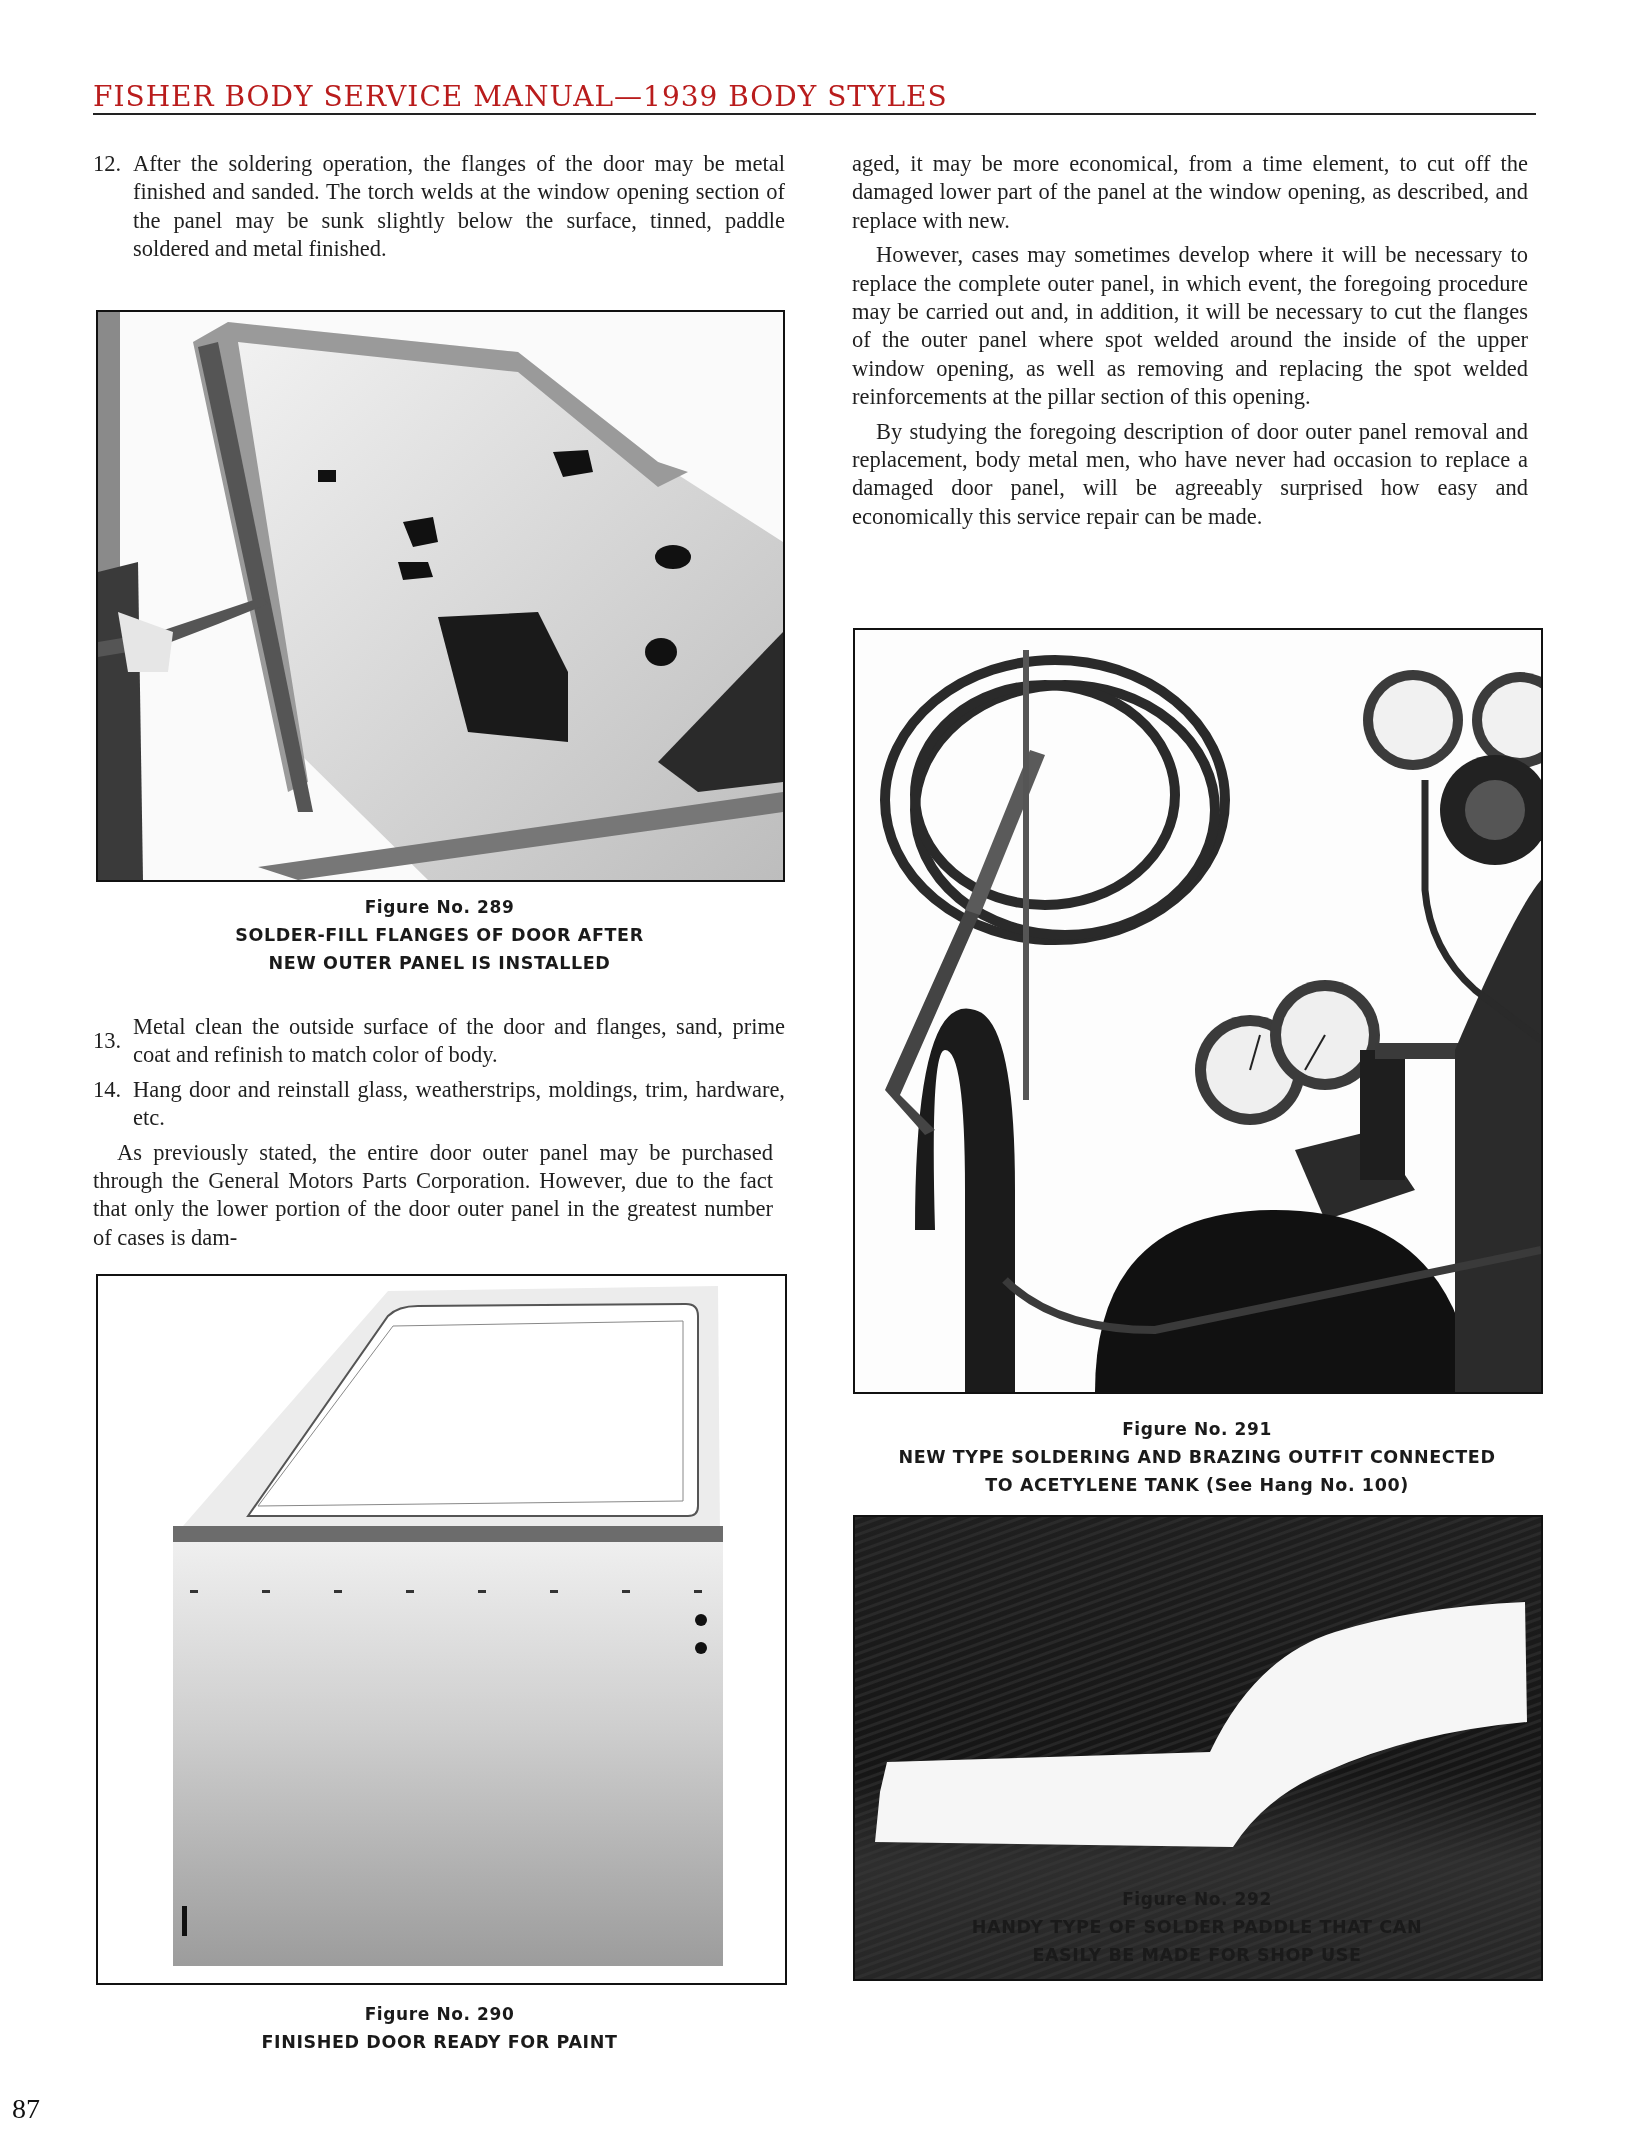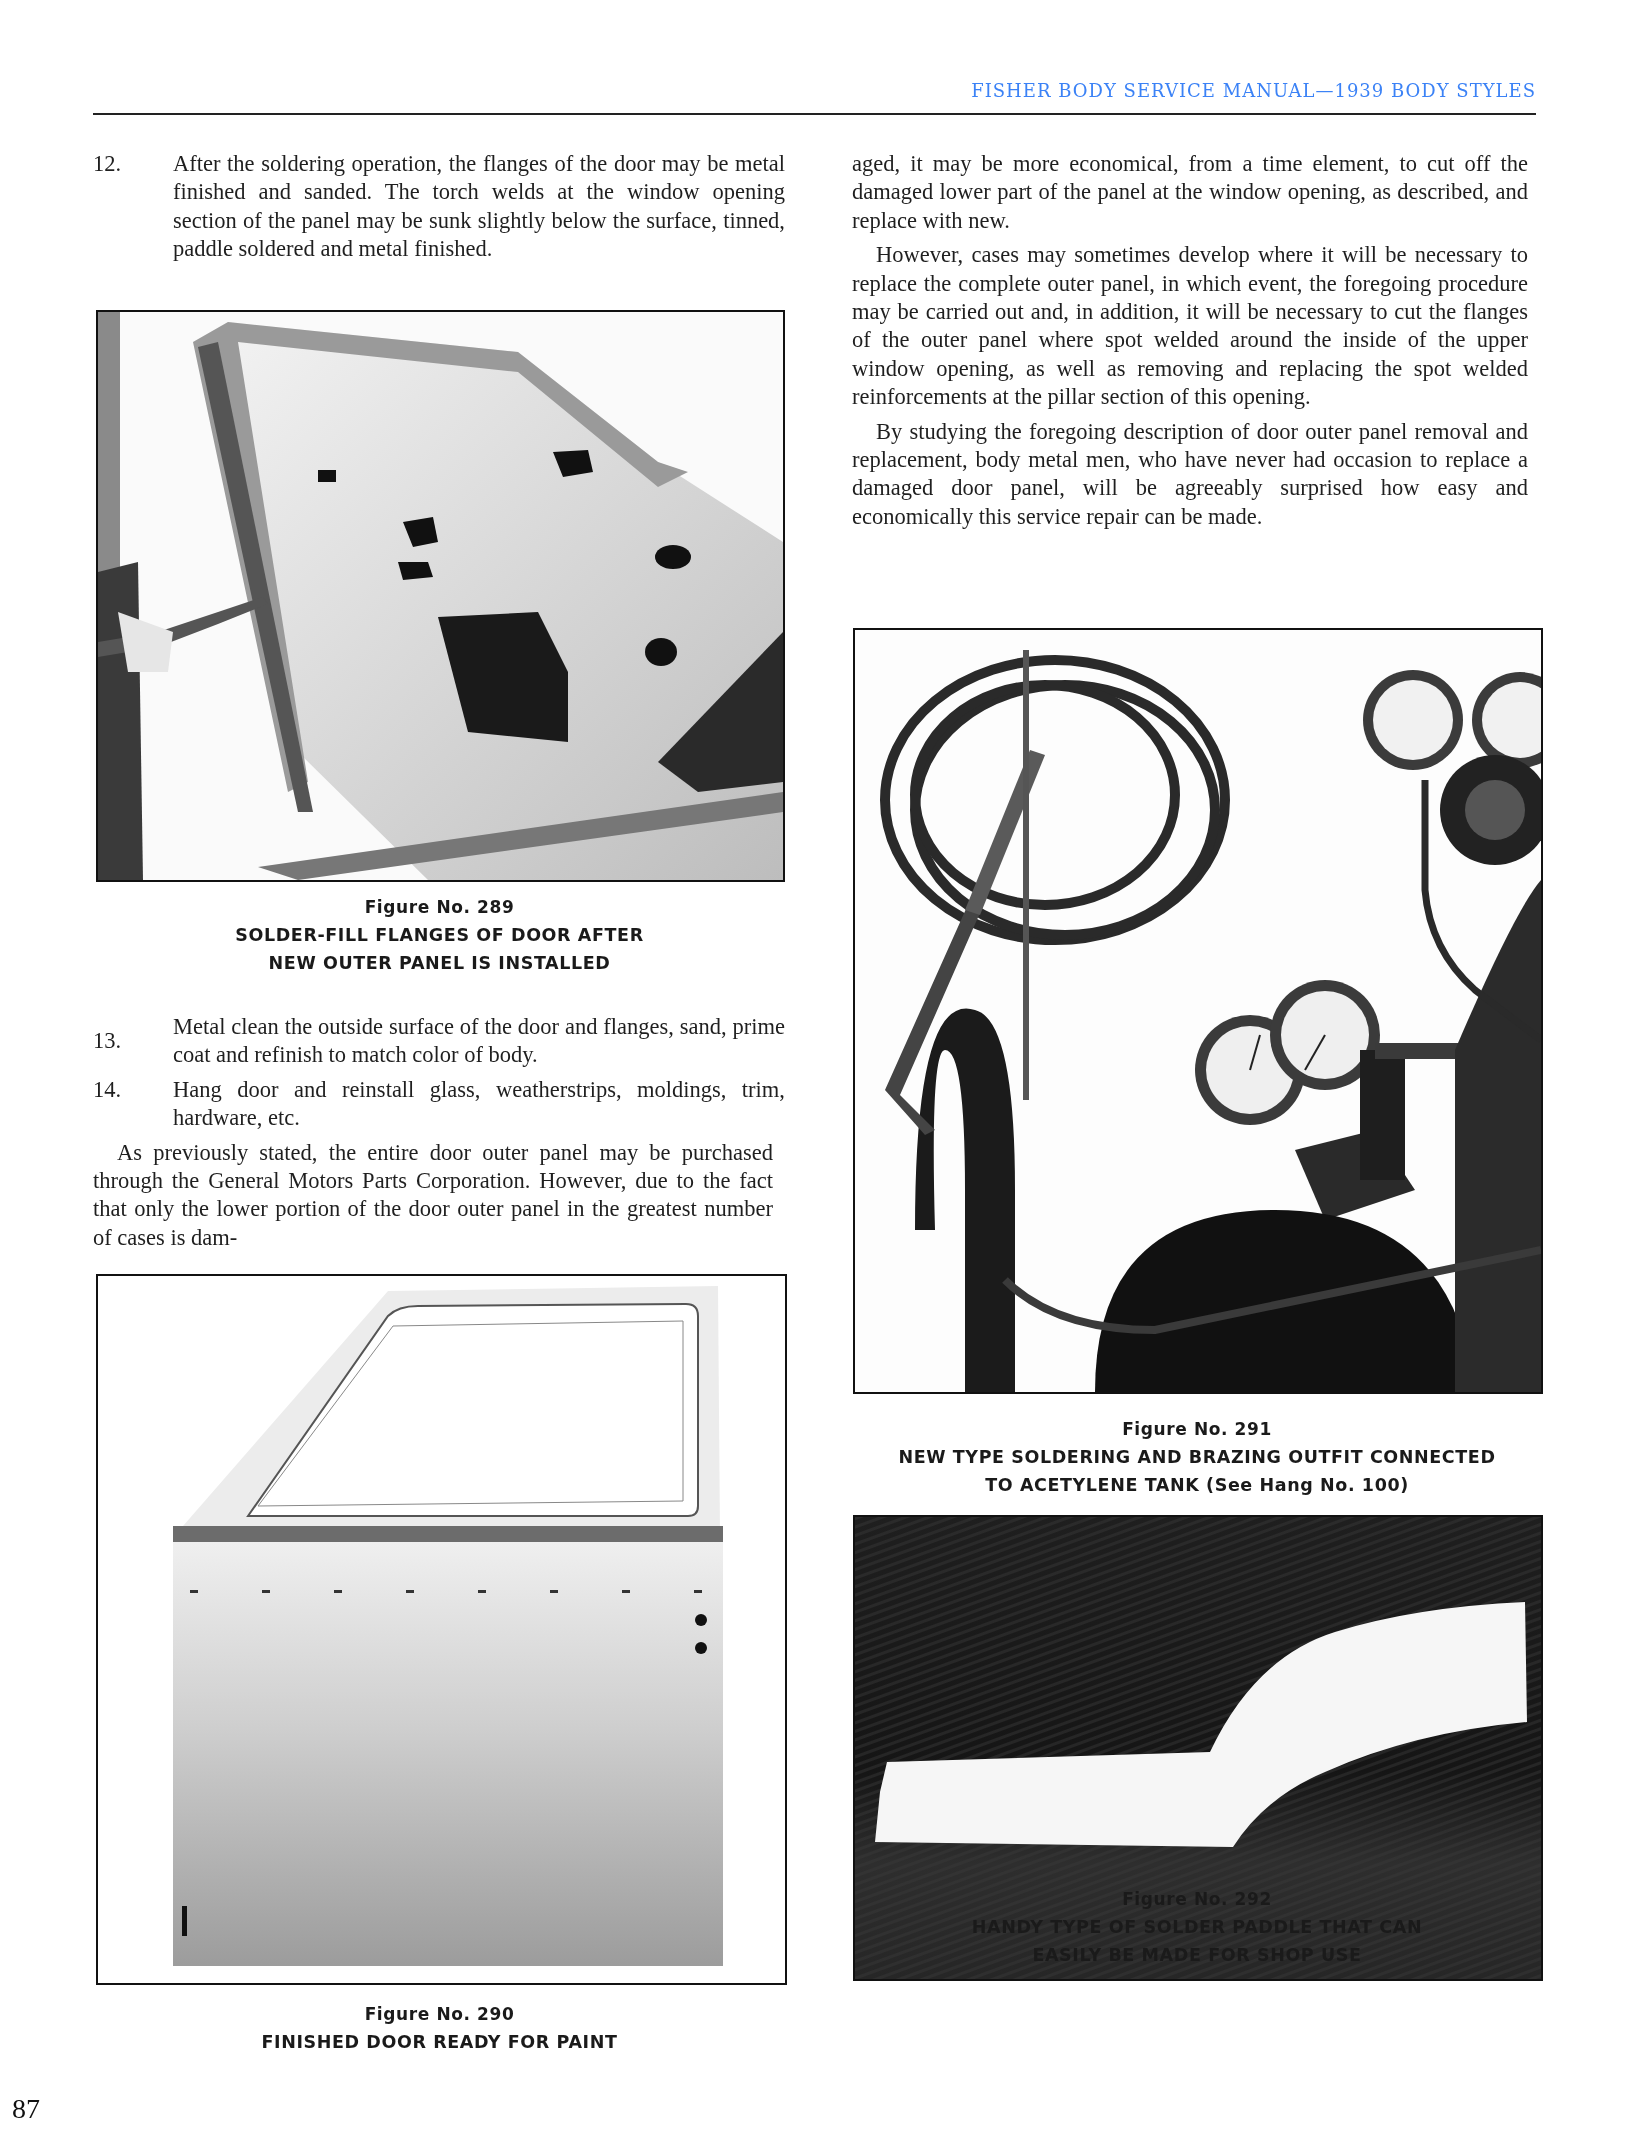--- a/index.html
+++ b/index.html
@@ -1,22 +1,22 @@
 <!DOCTYPE html>
 <html><head>
 <meta charset="utf-8">
 <style>
   html, body { margin:0; padding:0; background:#ffffff; }
   body { width:1647px; height:2150px; position:relative; overflow:hidden; color:#1a1a1a; }
-  .header { position:absolute; left:93px; top:80px; width:1443px; text-align:right;
-    font-family:"DejaVu Serif", serif; font-size:18px; letter-spacing:1px; font-weight:normal; color:#3b82f6; }
+  .header { position:absolute; left:93px; top:80px; width:1443px; text-align:left;
+    font-family:"DejaVu Serif", serif; font-size:28px; letter-spacing:1px; font-weight:normal; color:#b91c1c; }
   .rule { position:absolute; left:93px; top:113px; width:1443px; height:2px; background:#222; }
   .col { position:absolute; font-family:"Liberation Serif", serif; font-size:22.5px; line-height:28.4px; color:#1f1f1f; text-align:justify; }
   .col p { margin:0 12px 6px 0; }
-  .num { display:flex;gap:40px; }
+  .num { display:flex; }
   .num .n { width:40px; flex:none; }
   .num .t { flex:1; text-align:justify; }
   .indent { text-indent:24px; }
   .figure { position:absolute; border:2px solid #111; background:#fff; overflow:hidden; }
   .caption { position:absolute; text-align:center; font-family:"DejaVu Sans", sans-serif; font-weight:bold;
     font-size:17.5px; line-height:28px; color:#1a1a1a; letter-spacing:0.6px; }
   .caption .fig-no { font-size:17px; }
   .pagenum { position:absolute; left:0; width:1647px; top:2093px; 
     font-family:"Liberation Serif", serif; font-size:28px; color:#111;margin-left:12px; }
   svg { display:block; }

